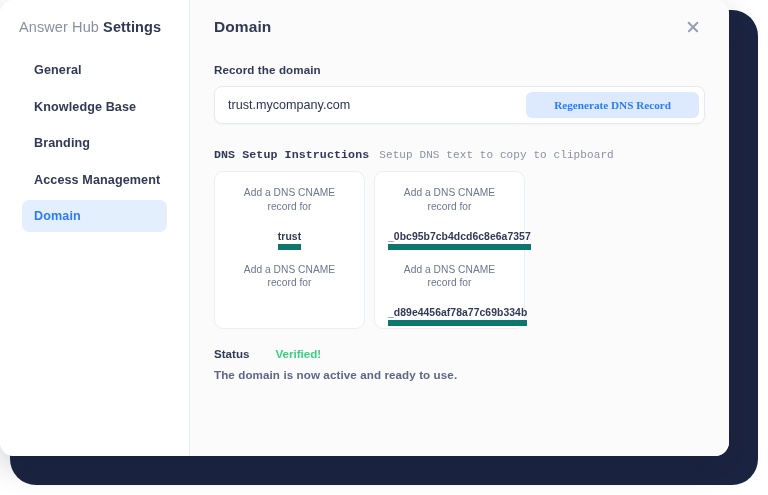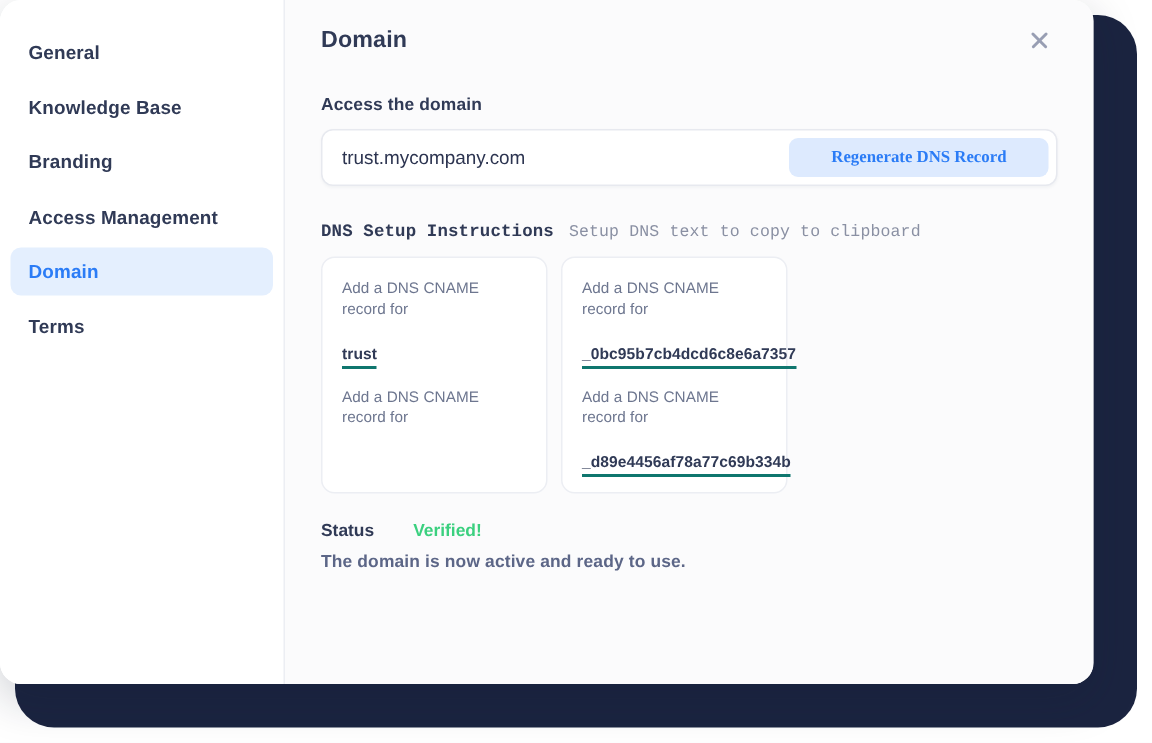--- a/index.html
+++ b/index.html
@@ -55,21 +55,21 @@
     padding: 19px 0 0 19px;
     letter-spacing: .1px;
     white-space: nowrap;
   }
   #settings-title .strong {
     color: #303a56;
     font-weight: bold;
   }
   #sidebar-nav {
     margin-top: 19px;
-    padding: 0 7px;
+    padding: 0 22px;
   }
   .nav-item {
     font-size: 12.6px;
     color: #303a56;
     font-weight: bold;
     padding: 9px 12px;
     margin-bottom: 4.5px;
     border-radius: 7px;
     letter-spacing: .1px;
     cursor: pointer;
@@ -193,33 +193,34 @@
     gap: 9px;
   }
   .dns-box {
     width: 151px;
     height: 158px;
     background: #ffffff;
     border: 1px solid #eceef3;
     border-radius: 9px;
     box-sizing: border-box;
     padding: 14px 13px;
+    text-align: center;
   }
   .dns-line {
     font-size: 10.2px;
     color: #6d768f;
     line-height: 1.35;
     margin-bottom: 12px;
     letter-spacing: .05px;
   }
   .dns-value {
     font-size: 10.4px;
     color: #303a56;
     font-weight: bold;
-    border-bottom: 2px solid #0f766e;
+    border-bottom: 6px solid #0f766e;
     display: inline-block;
     line-height: 1.35;
     margin-bottom: 13px;
     cursor: pointer;
     letter-spacing: .05px;
   }
 
   
   #status-row {
     margin-top: 18px;
@@ -246,39 +247,39 @@
   }
 </style>
 </head>
 <body>
 
 <div id="backdrop"></div>
 
 <div id="modal-card">
 
   <div id="sidebar">
+    <div id="settings-title"><span>Answer Hub </span><span class="strong">Settings</span></div>
 
     <div id="sidebar-nav">
       <div class="nav-item">General</div>
       <div class="nav-item">Knowledge Base</div>
       <div class="nav-item">Branding</div>
       <div class="nav-item">Access Management</div>
       <div class="nav-item active">Domain</div>
-      <div class="nav-item">Terms</div>
     </div>
   </div>
 
   <div id="content">
 
     <div id="content-header">
       <div id="panel-title">Domain</div>
       <div id="close-btn"></div>
     </div>
 
-    <div class="field-label">Access the domain</div>
+    <div class="field-label">Record the domain</div>
 
     <div id="domain-input-wrap">
       <input id="domain-input" type="text" value="trust.mycompany.com" style="">
       <button id="regenerate-btn">Regenerate DNS Record</button>
     </div>
 
     <div id="dns-head">
       <div id="dns-head-title">DNS Setup Instructions</div>
       <div id="dns-head-hint">Setup DNS text to copy to clipboard</div>
     </div>

